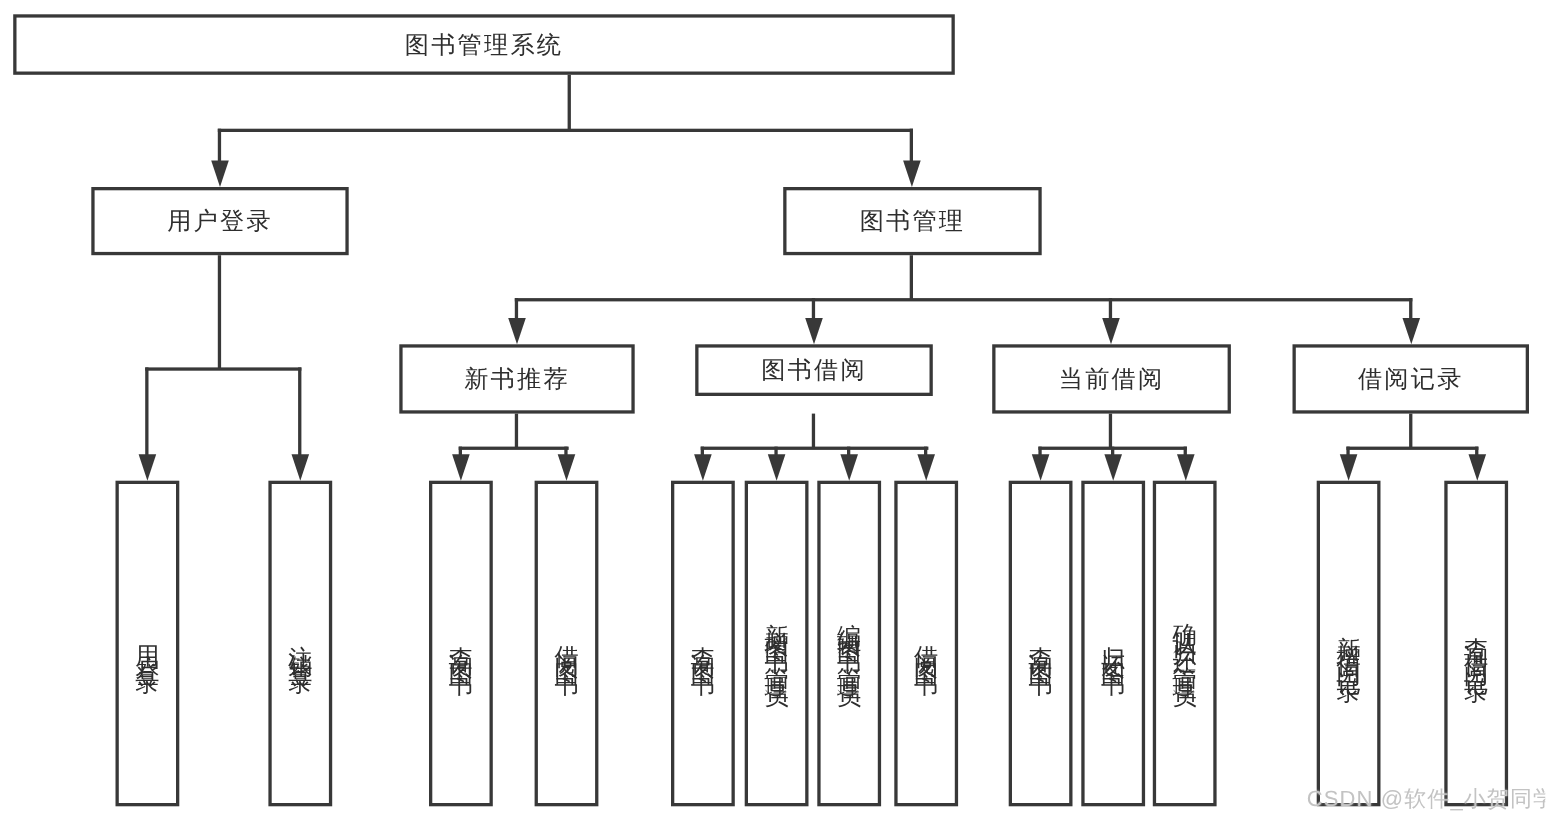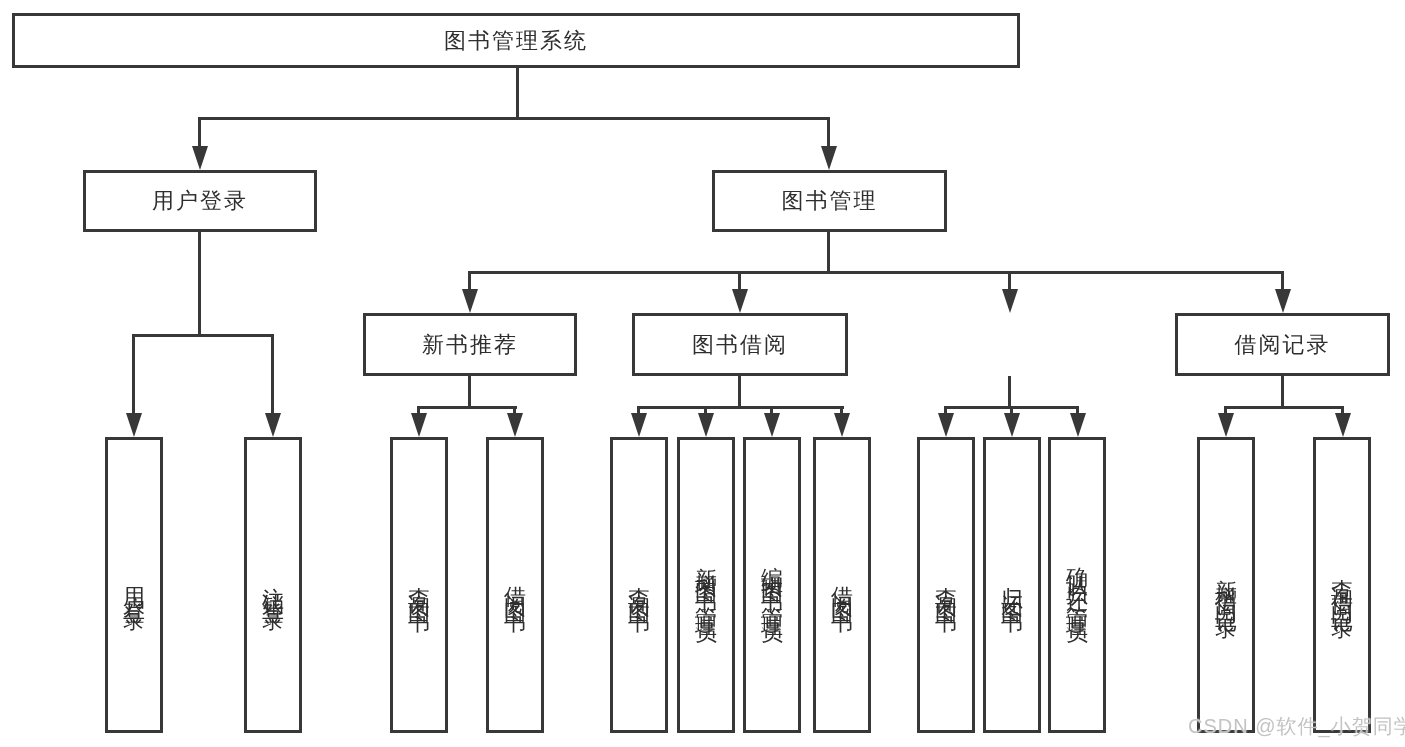--- a/index.html
+++ b/index.html
@@ -39,25 +39,25 @@
   .hl { position: absolute; height: 3px; background: #383838; }
   .vl { position: absolute; width: 3px; background: #383838; }
   .arr {
     position: absolute;
     width: 0; height: 0;
     border-left: 8px solid transparent;
     border-right: 8px solid transparent;
     border-top: 24px solid #383838;
   }
   
-  #n-root   { left: 12px;   top: 13px;  width: 1008px; height: 55px; }
+  #n-root   { left: 12px;   top: 13px;  width: 856px; height: 55px; }
   #n-l2a    { left: 83px;   top: 170px; width: 234px;  height: 62px; }
   #n-l2b    { left: 712px;  top: 170px; width: 235px;  height: 62px; }
   #n-l3a    { left: 363px;  top: 313px; width: 214px;  height: 63px; }
-  #n-l3b    { left: 632px;  top: 313px; width: 216px;  height: 63px; }
+  #n-l3b    { left: 632px;  top: 313px; width: 216px;  height: 47px; }
   #n-l3c    { left: 902px;  top: 313px; width: 217px;  height: 63px; }
   #n-l3d    { left: 1175px; top: 313px; width: 215px;  height: 63px; }
   #lf-1  { left: 105px;  }
   #lf-2  { left: 244px;  }
   #lf-3  { left: 390px;  }
   #lf-4  { left: 486px;  }
   #lf-5  { left: 610px;  }
   #lf-6  { left: 677px;  }
   #lf-7  { left: 743px;  }
   #lf-8  { left: 813px;  }
@@ -83,20 +83,21 @@
 
 <div class="stage">
 
   <div class="box h-box" id="n-root">图书管理系统</div>
 
   <div class="box h-box" id="n-l2a">用户登录</div>
   <div class="box h-box" id="n-l3a">新书推荐</div>
 
   <div class="box h-box" id="n-l2b">图书管理</div>
   <div class="box h-box" id="n-l3b">图书借阅</div>
+  <div class="box h-box" id="n-l3c">当前借阅</div>
   <div class="box h-box" id="n-l3d">借阅记录</div>
 
   <div class="box v-box" id="lf-1">用户登录</div>
   <div class="box v-box" id="lf-2">注销登录</div>
   <div class="box v-box" id="lf-3">查询图书</div>
   <div class="box v-box" id="lf-4">借阅图书</div>
   <div class="box v-box" id="lf-5">查询图书</div>
   <div class="box v-box" id="lf-6">新增图书（管理员）</div>
   <div class="box v-box" id="lf-7">编辑图书（管理员）</div>
   <div class="box v-box" id="lf-8">借阅图书</div>

